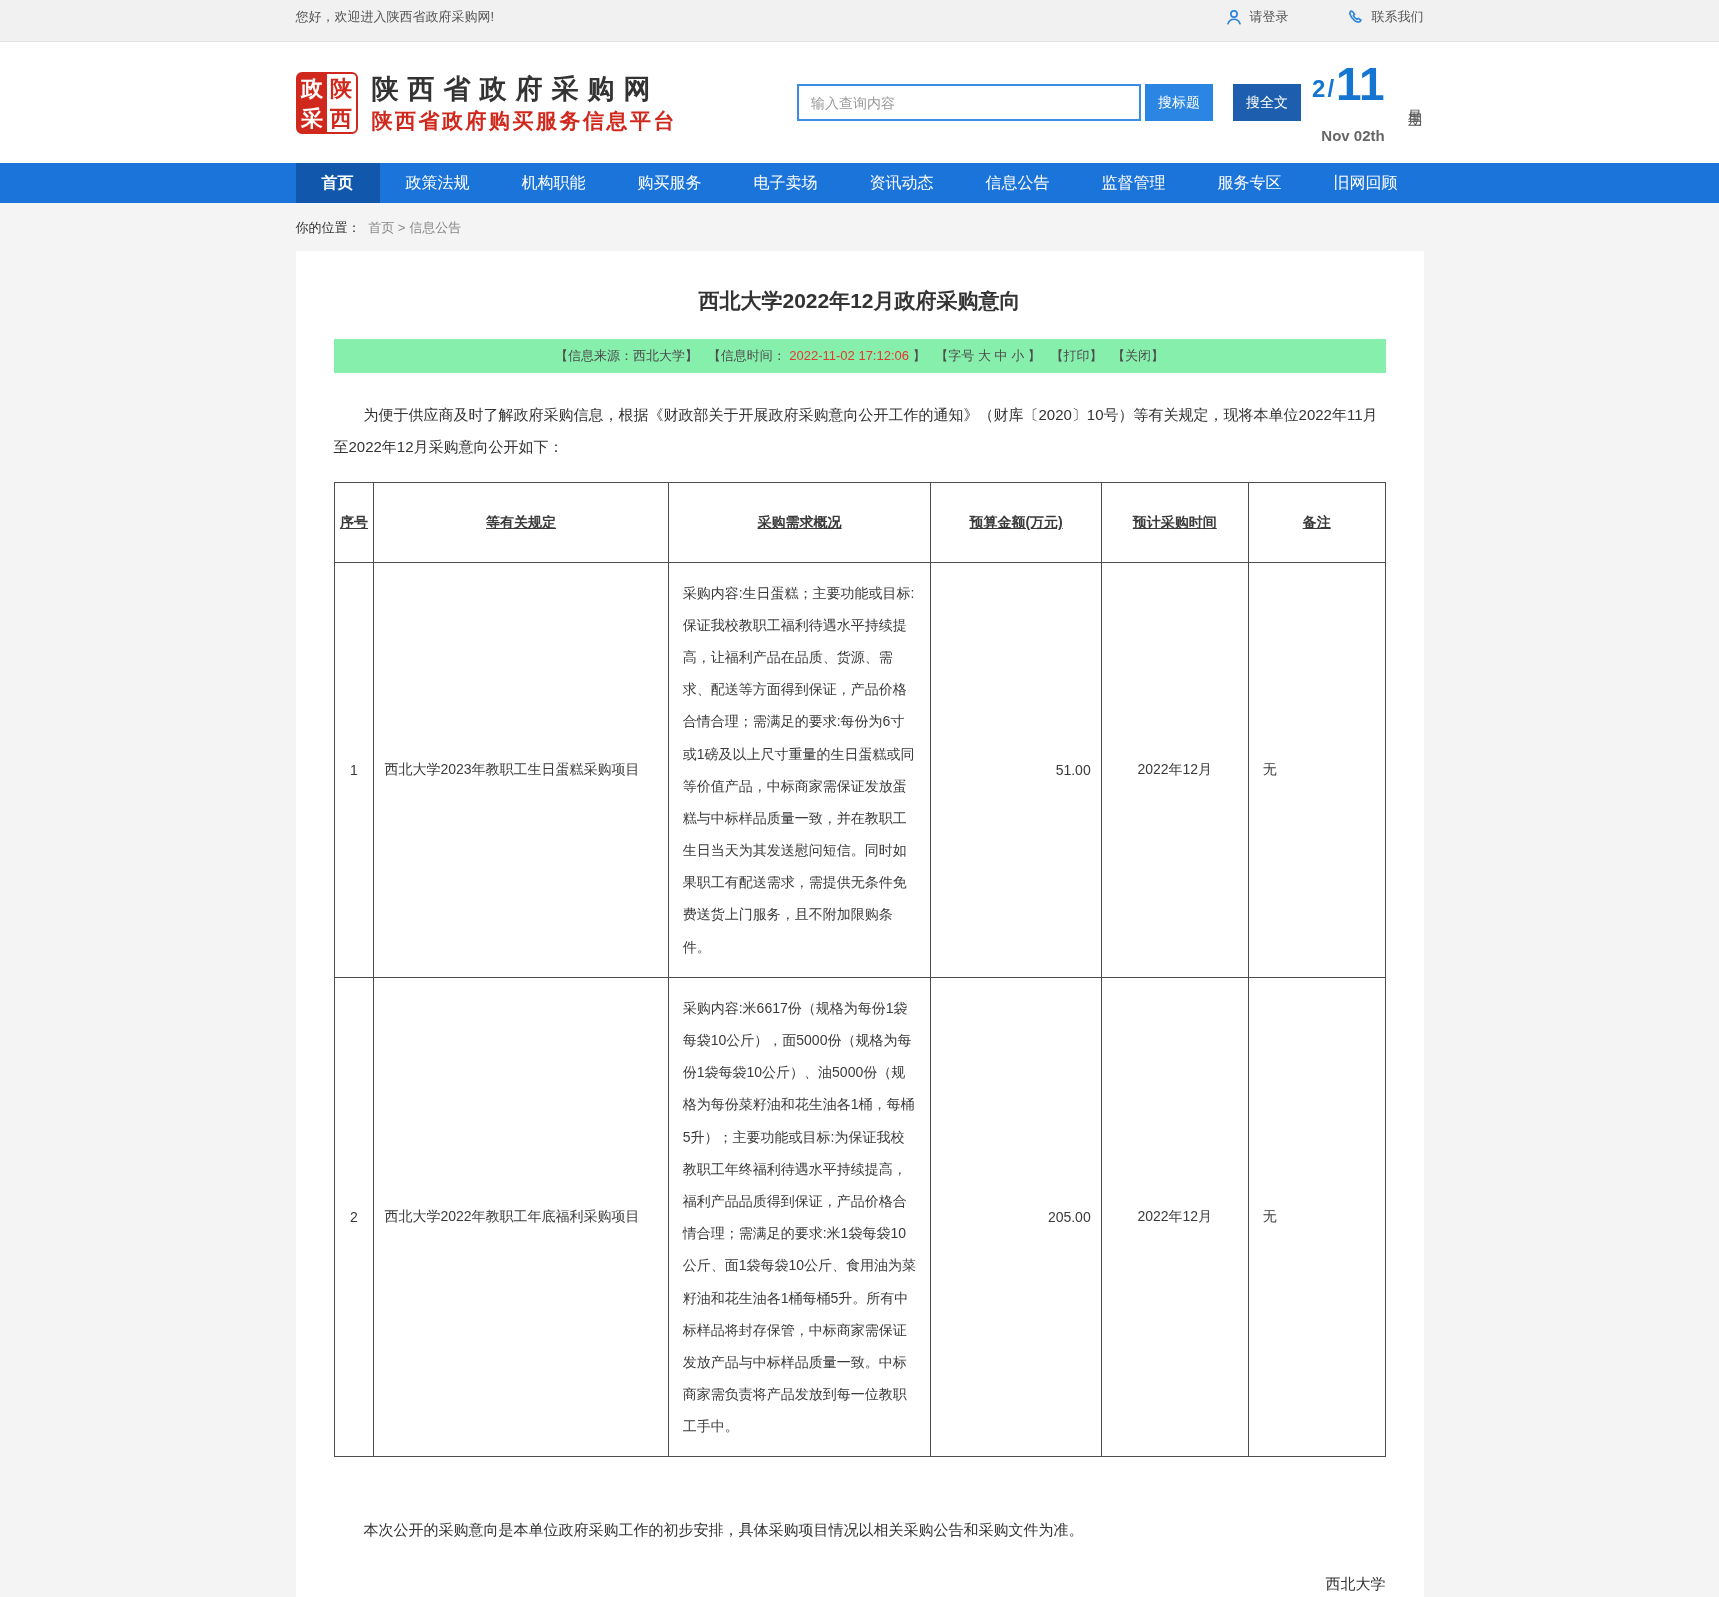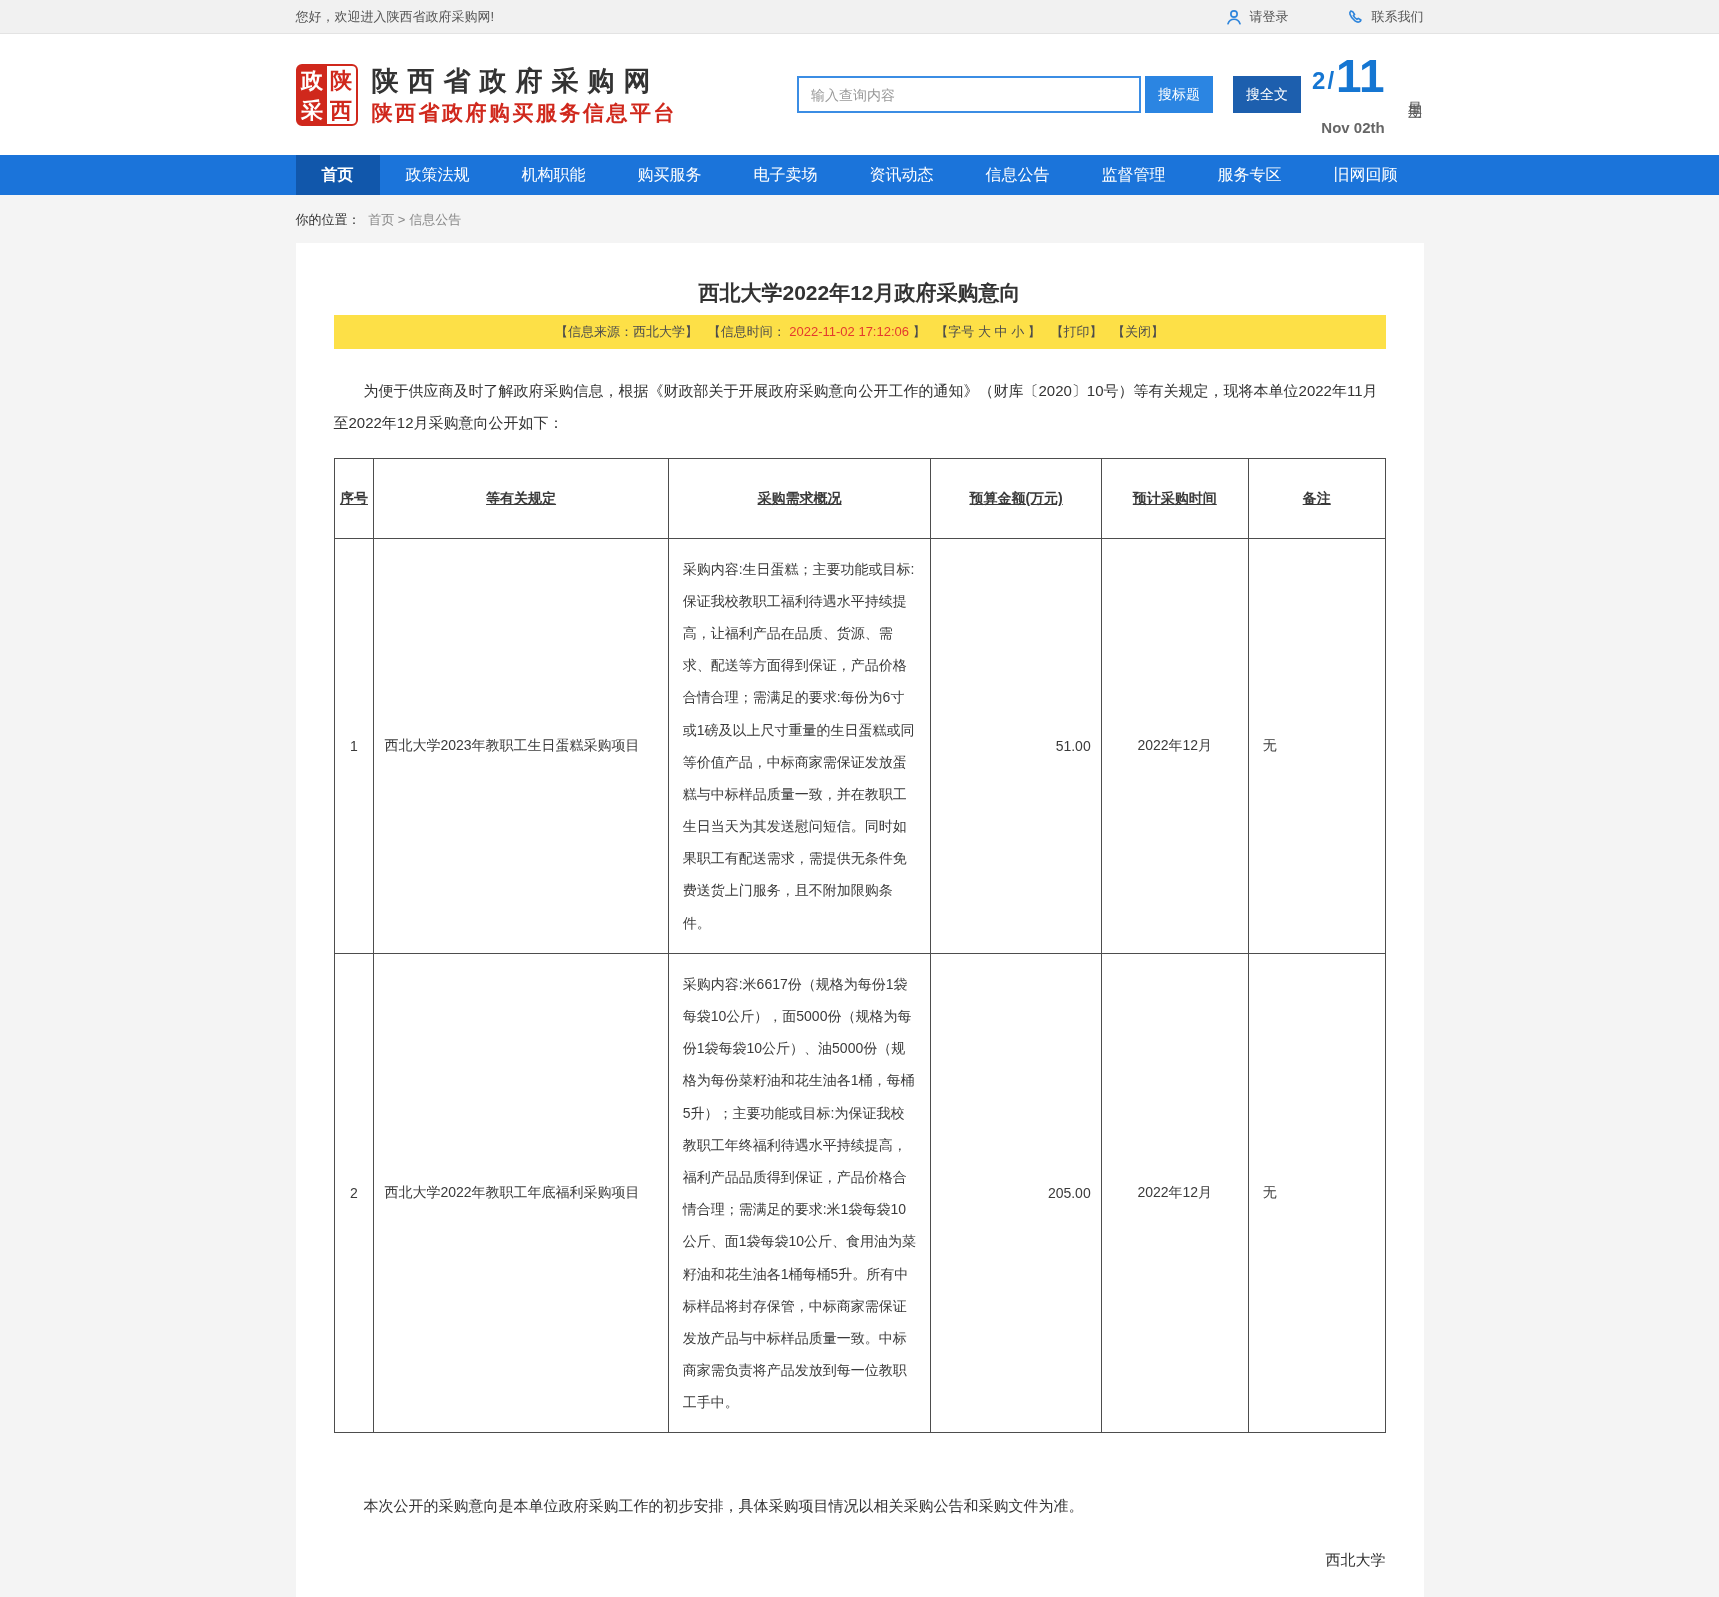--- a/index.html
+++ b/index.html
@@ -5,21 +5,21 @@
   * { margin:0; padding:0; box-sizing:border-box; }
   body {
     width:1719px;
     font-family:"Liberation Sans","DejaVu Sans",sans-serif;
     background:#f4f4f4;
     color:#333;
   }
   .container { width:1128px; margin:0 auto; }
 
   
-  .topbar { background:#f1f1f1; border-bottom:1px solid #e3e3e3; height:34px; }
+  .topbar { background:#f1f1f1; border-bottom:1px solid #e3e3e3; height:42px; }
   .topbar .container { display:flex; align-items:center; justify-content:space-between; height:34px; font-size:13px; color:#555; }
   .topbar-right { display:flex; align-items:center; gap:58px; }
   .topbar-link { display:flex; align-items:center; gap:7px; color:#555; cursor:pointer; }
   .topbar-link svg { display:block; }
 
   
   .header { background:#fff; }
   .header .container { display:flex; align-items:center; height:121px; }
   .brand { display:flex; align-items:center; gap:14px; cursor:pointer; }
   .logo {
@@ -66,21 +66,21 @@
 
   
   .breadcrumb { padding:16px 0 14px 0; font-size:13px; color:#888; }
   .breadcrumb .bc-label { color:#333; }
   .breadcrumb a { color:#888; cursor:pointer; text-decoration:none; margin-left:4px; }
 
   
   .card { background:#fff; width:1128px; margin:0 auto 30px auto; padding:36px 38px 54px 38px; }
   .article-title { text-align:center; font-size:21px; font-weight:bold; color:#333; }
   .meta-bar {
-    margin-top:8px; background:#fde047; padding:8px 0; text-align:center;
+    margin-top:24px; background:#86efac; padding:8px 0; text-align:center;
     font-size:13px; color:#4c4c4c;
   }
   .meta-bar .seg { margin:0 3px; }
   .meta-time { color:#e4392e; }
   .meta-click { cursor:pointer; }
   .intro { margin-top:26px; font-size:15px; line-height:2.1; text-indent:2em; color:#333; }
 
   table.purchase { width:100%; margin-top:20px; border-collapse:collapse; border:1px solid #4d4d4d; }
   table.purchase th, table.purchase td { border:1px solid #4d4d4d; font-size:14px; color:#3a3a3a; }
   table.purchase th { font-weight:bold; padding:26px 6px; line-height:1.9;text-decoration:underline; }

